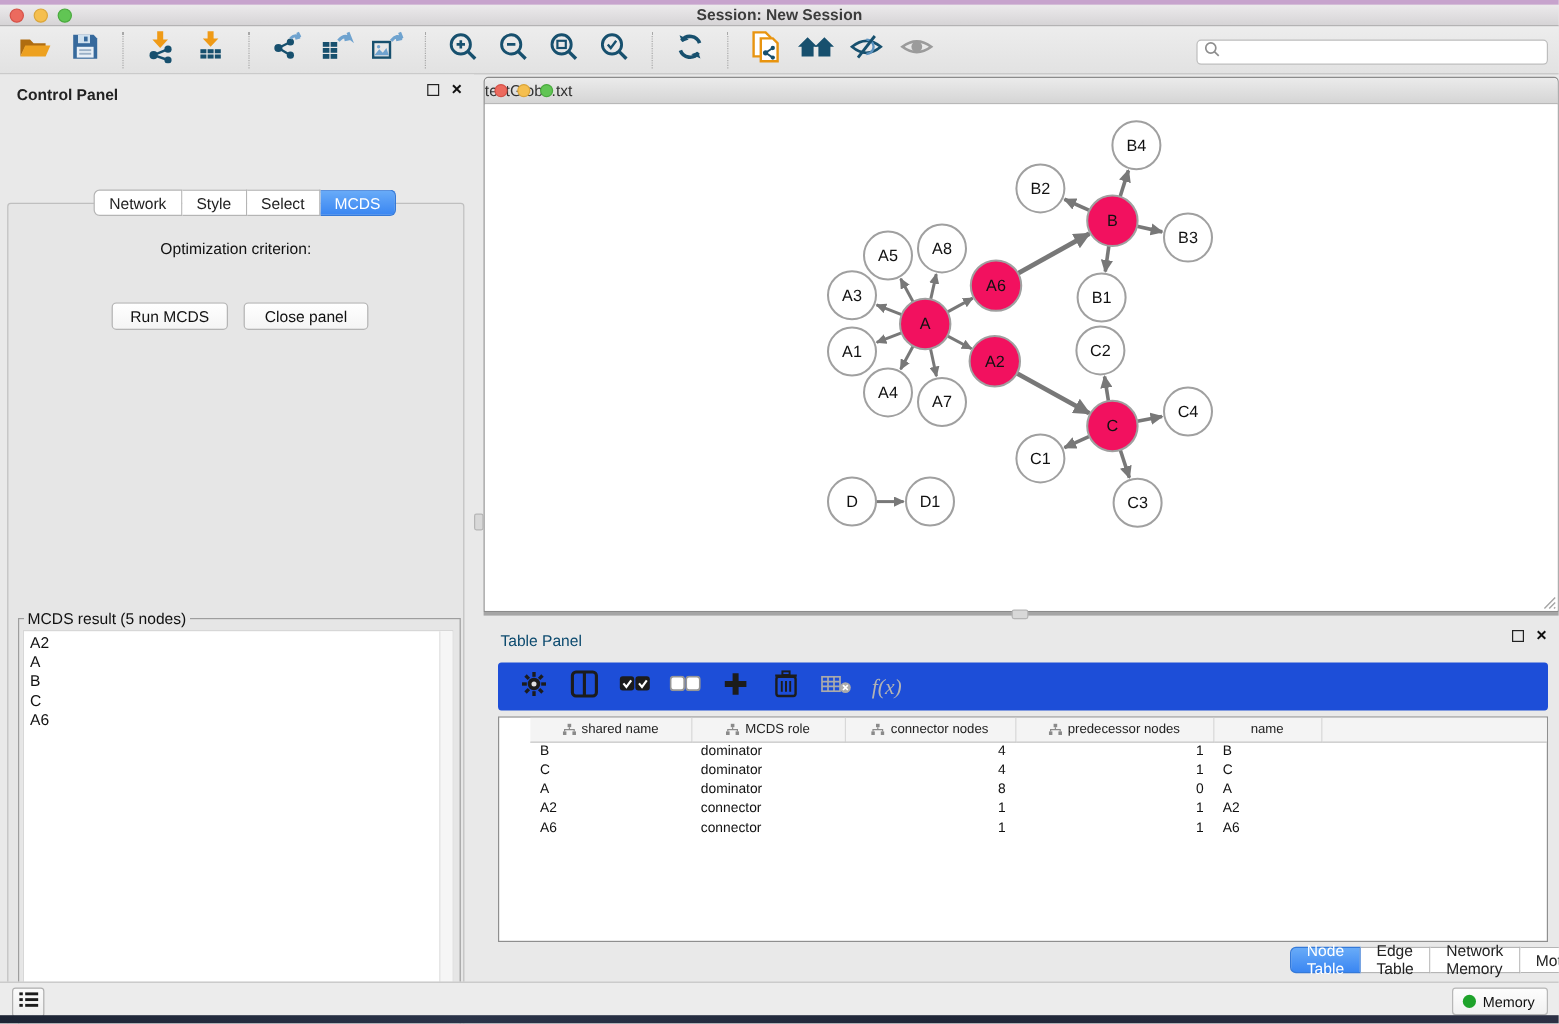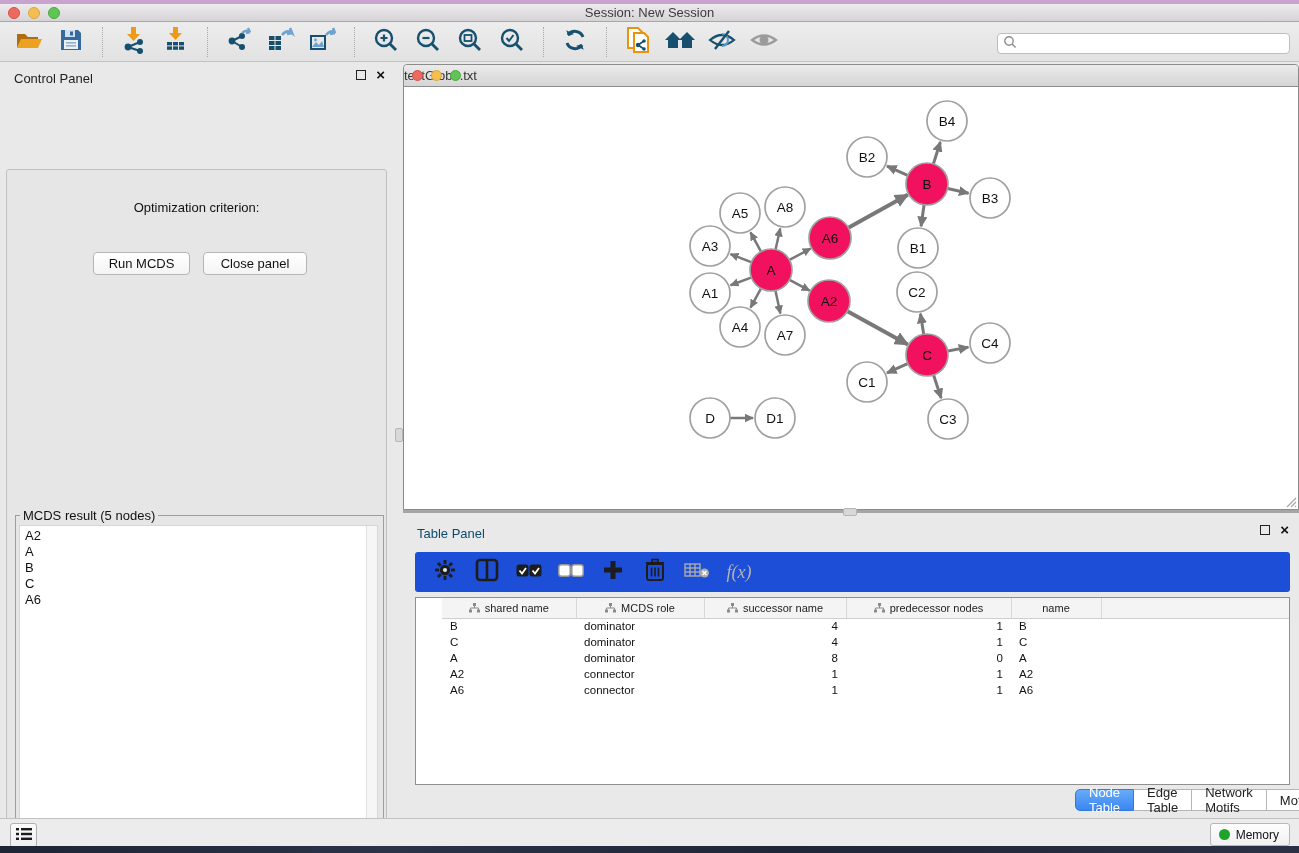--- a/index.html
+++ b/index.html
@@ -4,21 +4,21 @@
 <style>
   * { margin:0; padding:0; box-sizing:border-box; }
   html,body { width:1299px; height:853px; }
   body { font-family:"Liberation Sans", sans-serif; background:#e9e9e9; position:relative; overflow:hidden; }
   .abs { position:absolute; }
 
   
   #wallpaper-top { left:0; top:0; width:1299px; height:4px; background:#c7a3cd; }
   #titlebar { left:0; top:4px; width:1299px; height:18px;
     background:linear-gradient(#eceaec,#d6d4d6); border-bottom:1px solid #a9a7a9;
-    display:flex; align-items:center; justify-content:center; }
+    display:flex; align-items:center; justify-content:center;font-weight:bold; }
   #titlebar .title { font-size:13px; color:#3c3c3c; }
   .lights { position:absolute; left:8px; top:0; height:100%; display:flex; align-items:center; gap:8px; }
   .light { width:12px; height:12px; border-radius:50%; }
   .light.red { background:#ec6a5e; border:1px solid #d55249; }
   .light.yellow { background:#f5bf4f; border:1px solid #dba63a; }
   .light.green { background:#61c554; border:1px solid #4aaa3e; }
   .light.sm { width:11px; height:11px; }
 
   
   #toolbar { left:0; top:22px; width:1299px; height:40px;
@@ -26,21 +26,21 @@
     display:flex; align-items:center; padding-left:12px; gap:8px; }
   .tbtn { width:34px; height:32px; display:flex; align-items:center; justify-content:center; }
   .tsep { width:1px; height:30px; border-left:1px dotted #a8a8a8; margin:0 6px; }
   #search-wrap { position:absolute; left:997px; top:33px; width:293px; height:21px;
     background:#fff; border:1px solid #bdbdbd; border-radius:4px;
     display:flex; align-items:center; padding-left:5px; gap:4px; }
   #search-wrap input { border:none; outline:none; flex:1; font-size:12px; background:transparent; height:100%; }
 
   
   #control-panel { left:0; top:62px; width:395px; height:756px; background:#e9e9e9; }
-  #cp-header { position:absolute; left:14px; top:9px; font-size:13px; color:#222; }
+  #cp-header { position:absolute; left:14px; top:9px; font-size:13px; color:#222;font-weight:bold; }
   .win-icons { position:absolute; right:10px; top:8px; display:flex; gap:10px; align-items:center; }
   .restore-box { width:10px; height:10px; border:1.6px solid #222; display:inline-block; }
   .close-x { font-size:15px; font-weight:bold; color:#111; line-height:10px; }
   .seg-tabs { position:absolute; display:flex; height:22px; font-size:13px; }
   .seg { background:#fff; border:1px solid #b5b5b5; border-left:none;
     display:flex; align-items:center; justify-content:center; color:#222; padding:0 12px; }
   .seg:first-child { border-left:1px solid #b5b5b5; border-radius:5px 0 0 5px; }
   .seg:last-child { border-radius:0 5px 5px 0; }
   .seg.selected { background:linear-gradient(#68abf8,#3a86f2); border-color:#3479d8; color:#fff; }
   #cp-tabs { left:78px; top:96px; }
@@ -308,20 +308,26 @@
       <legend>MCDS result (5 nodes)</legend>
       <div id="mcds-list">
         <div>A2</div>
         <div>A</div>
         <div>B</div>
         <div>C</div>
         <div>A6</div>
         <div id="mcds-scrollbar"></div>
       </div>
     </fieldset>
+  </div>
+  <div class="seg-tabs" id="cp-tabs">
+    <span class="seg">Network</span>
+    <span class="seg">Style</span>
+    <span class="seg">Select</span>
+    <span class="seg selected">MCDS</span>
   </div>
 </div>
 
 <div id="net-window" class="abs">
   <div id="net-titlebar">
     <div class="lights">
       <span class="light red sm"></span>
       <span class="light yellow sm"></span>
       <span class="light green sm"></span>
     </div>
@@ -573,21 +579,21 @@
           <th>
               <span class="th-inner">
                 <svg width="11" height="10" viewBox="0 0 11 10">
                   <g fill="#8a8a8a">
                     <rect x="4" y="0" width="3" height="3"></rect>
                     <rect x="0" y="6.5" width="3" height="3"></rect>
                     <rect x="8" y="6.5" width="3" height="3"></rect>
                   </g>
                   <path d="M5.5 3 v2 M1.5 6.5 v-1.5 h8 v1.5" stroke="#8a8a8a" fill="none"></path>
                 </svg>
-                <span>successor name</span>
+                <span>connector nodes</span>
               </span>
             </th>
           <th>
               <span class="th-inner">
                 <svg width="11" height="10" viewBox="0 0 11 10">
                   <g fill="#8a8a8a">
                     <rect x="4" y="0" width="3" height="3"></rect>
                     <rect x="0" y="6.5" width="3" height="3"></rect>
                     <rect x="8" y="6.5" width="3" height="3"></rect>
                   </g>
@@ -644,21 +650,21 @@
             <td class="num">1</td>
             <td>A6</td>
             <td></td>
           </tr>
       </tbody>
     </table>
   </div>
   <div class="seg-tabs" id="tp-tabs">
     <span class="seg selected">Node Table</span>
     <span class="seg">Edge Table</span>
-    <span class="seg">Network Motifs</span>
+    <span class="seg">Network Memory</span>
     <span class="seg">Motifs</span>
   </div>
 </div>
 
 <div id="status-bar" class="abs">
   <span id="status-list-btn">
       <span>
     <svg width="16" height="14" viewBox="0 0 16 14">
           <g fill="#1c1c1c">
             <rect x="0" y="1" width="3" height="2.4"></rect>

